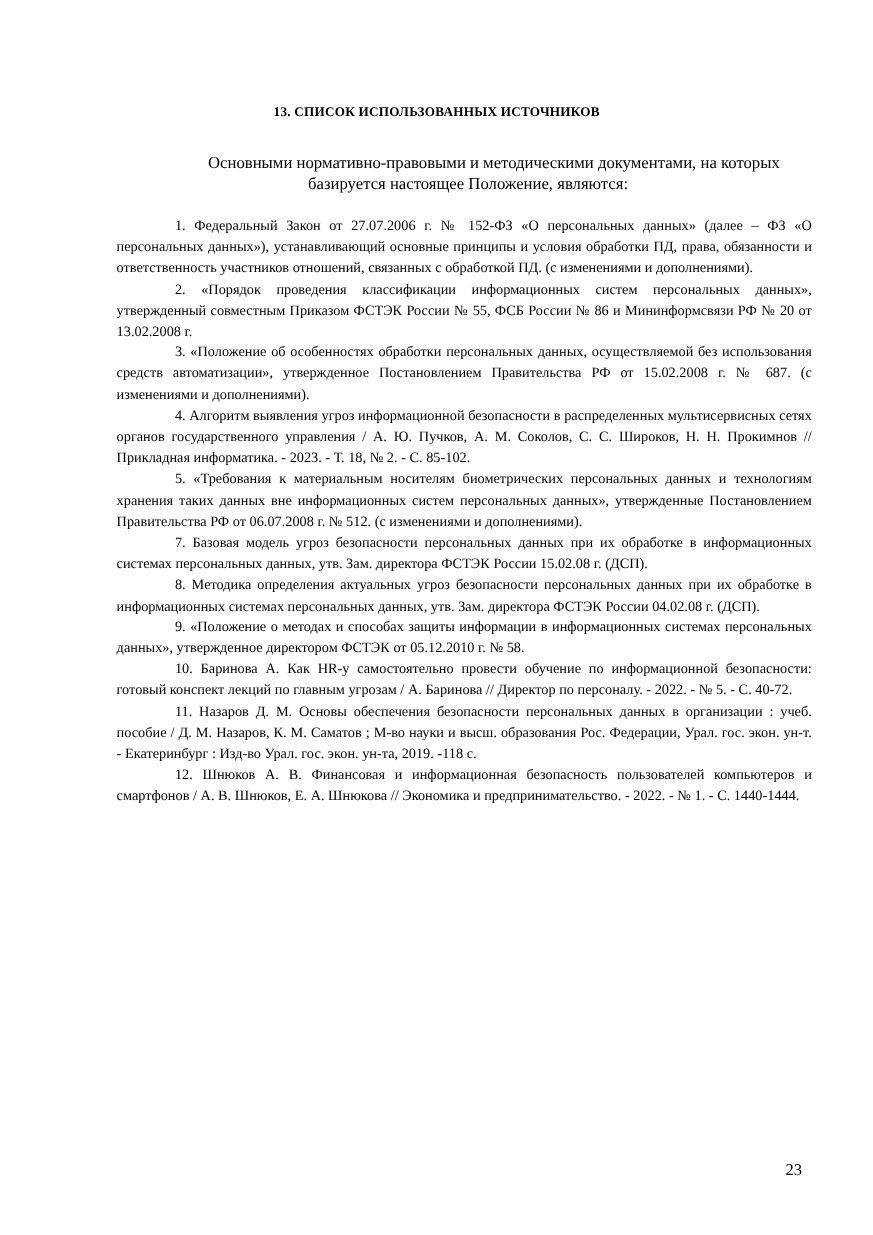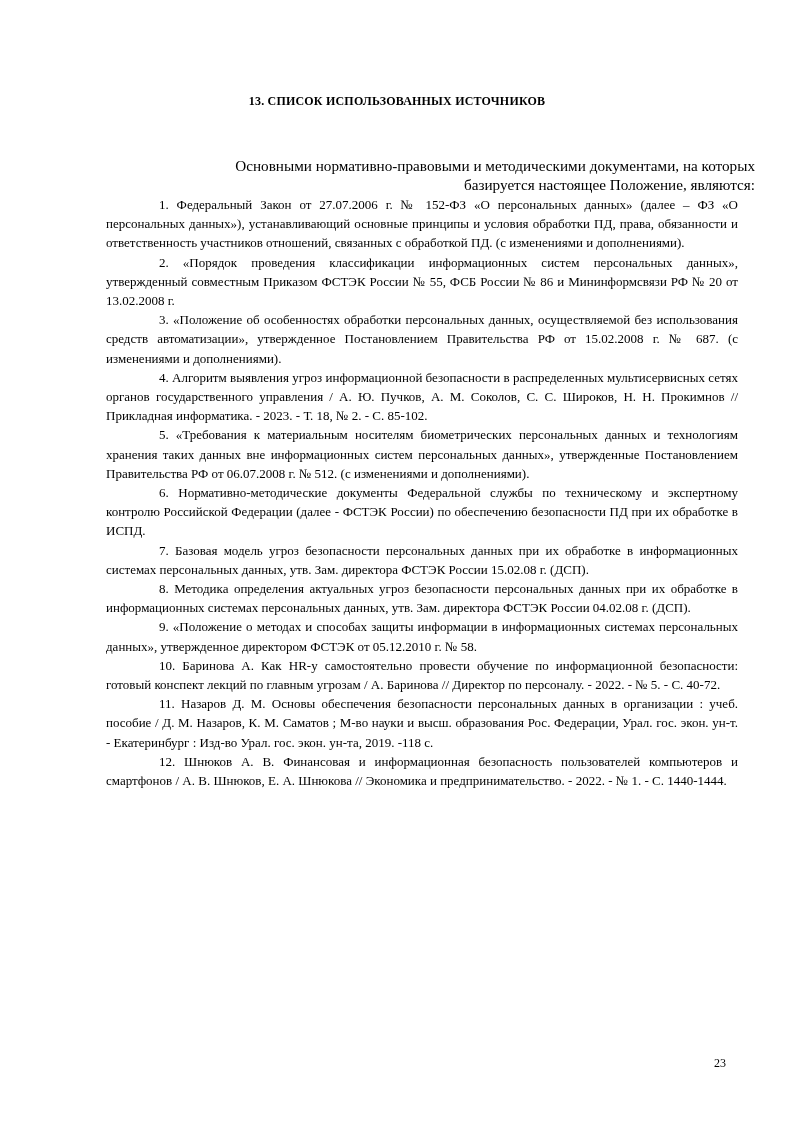--- a/index.html
+++ b/index.html
@@ -33,23 +33,23 @@
       letter-spacing: 0.2px;
       margin: 0;
     }
     .intro {
       position: absolute;
       top: 139px;
       left: 113px;
       width: 625px;
       font-size: 15.2px;
       line-height: 19.2px;
-      margin: 17px;
+      margin: 0;
       text-indent: 47px;
-      text-align: right;
+      text-align: center;
     }
     .refs {
       position: absolute;
       top: 195px;
       left: 106px;
       width: 632px;
       margin: 0;
       padding: 0;
       list-style: none;
     }
@@ -58,38 +58,37 @@
       line-height: 19.2px;
       text-align: justify;
       text-indent: 53px;
       margin: 0;
       padding: 0;
     }
     .page-number {
       position: absolute;
       top: 1056px;
       left: 714px;
-      font-size: 12px;
+      font-size: 15px;
     }
   </style>
 </head>
 <body>
 
 <div class="page">
   <h1 class="title">13. СПИСОК ИСПОЛЬЗОВАННЫХ ИСТОЧНИКОВ</h1>
 
   <p class="intro">Основными нормативно-правовыми и методическими документами, на которых базируется настоящее Положение, являются:</p>
 
   <ol class="refs">
     <li class="ref">1. Федеральный Закон от 27.07.2006 г. № 152-ФЗ «О персональных данных» (далее – ФЗ «О персональных данных»), устанавливающий основные принципы и условия обработки ПД, права, обязанности и ответственность участников отношений, связанных с обработкой ПД. (с изменениями и дополнениями).</li>
     <li class="ref">2.  «Порядок проведения классификации информационных систем персональных данных», утвержденный совместным Приказом ФСТЭК России № 55, ФСБ России № 86 и Мининформсвязи РФ № 20 от 13.02.2008 г.</li>
     <li class="ref">3. «Положение об особенностях обработки персональных данных, осуществляемой без использования средств автоматизации», утвержденное Постановлением Правительства РФ от 15.02.2008 г. № 687. (с изменениями и дополнениями).</li>
     <li class="ref">4. Алгоритм выявления угроз информационной безопасности в распределенных мультисервисных сетях органов государственного управления / А. Ю. Пучков, А. М. Соколов, С. С. Широков, Н. Н. Прокимнов // Прикладная информатика. - 2023. - Т. 18, № 2. - С. 85-102.</li>
     <li class="ref">5. «Требования к материальным носителям биометрических персональных данных и технологиям хранения таких данных вне информационных систем персональных данных», утвержденные Постановлением Правительства РФ от 06.07.2008 г. № 512. (с изменениями и дополнениями).</li>
-    <li class="ref">6. Нормативно-методические документы Федеральной службы по техническому и экспертному контролю Российской Федерации (далее - ФСТЭК России) по обеспечению безопасности ПД при их обработке в ИСПД.</li>
     <li class="ref">7. Базовая модель угроз безопасности персональных данных при их обработке в информационных системах персональных данных, утв. Зам. директора ФСТЭК России 15.02.08 г. (ДСП).</li>
     <li class="ref">8. Методика определения актуальных угроз безопасности персональных данных при их обработке в информационных системах персональных данных, утв. Зам. директора ФСТЭК России 04.02.08 г. (ДСП).</li>
     <li class="ref">9. «Положение о методах и способах защиты информации в информационных системах персональных данных», утвержденное директором ФСТЭК от 05.12.2010 г. № 58.</li>
     <li class="ref">10. Баринова А. Как HR-у самостоятельно провести обучение по информационной безопасности: готовый конспект лекций по главным угрозам / А. Баринова // Директор по персоналу. - 2022. - № 5. - С. 40-72.</li>
     <li class="ref">11. Назаров Д. М. Основы обеспечения безопасности персональных данных в организации : учеб. пособие / Д. М. Назаров, К. М. Саматов ; М-во науки и высш. образования Рос. Федерации, Урал. гос. экон. ун-т. - Екатеринбург : Изд-во Урал. гос. экон. ун-та, 2019. -118 с.</li>
     <li class="ref">12. Шнюков А. В. Финансовая и информационная безопасность пользователей компьютеров и смартфонов / А. В. Шнюков, Е. А. Шнюкова // Экономика и предпринимательство. - 2022. - № 1. - С. 1440-1444.</li>
   </ol>
 
   <div class="page-number">23</div>
 </div>

